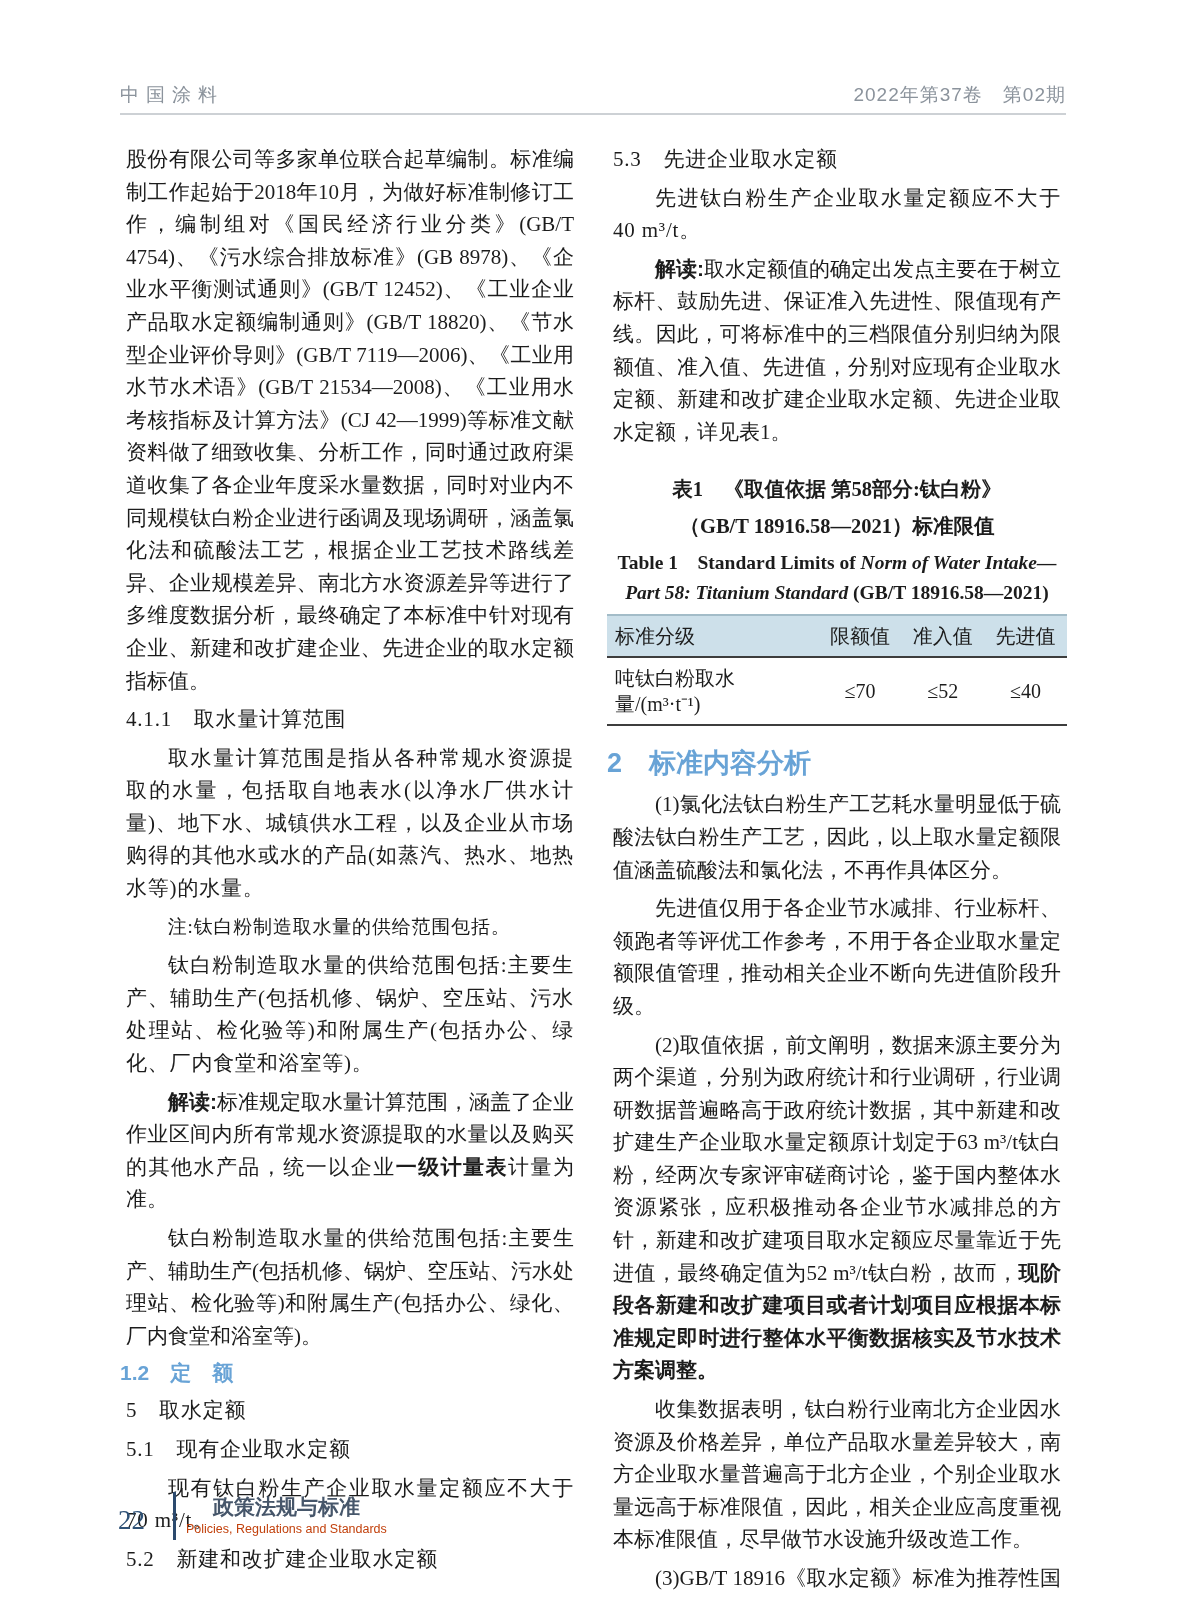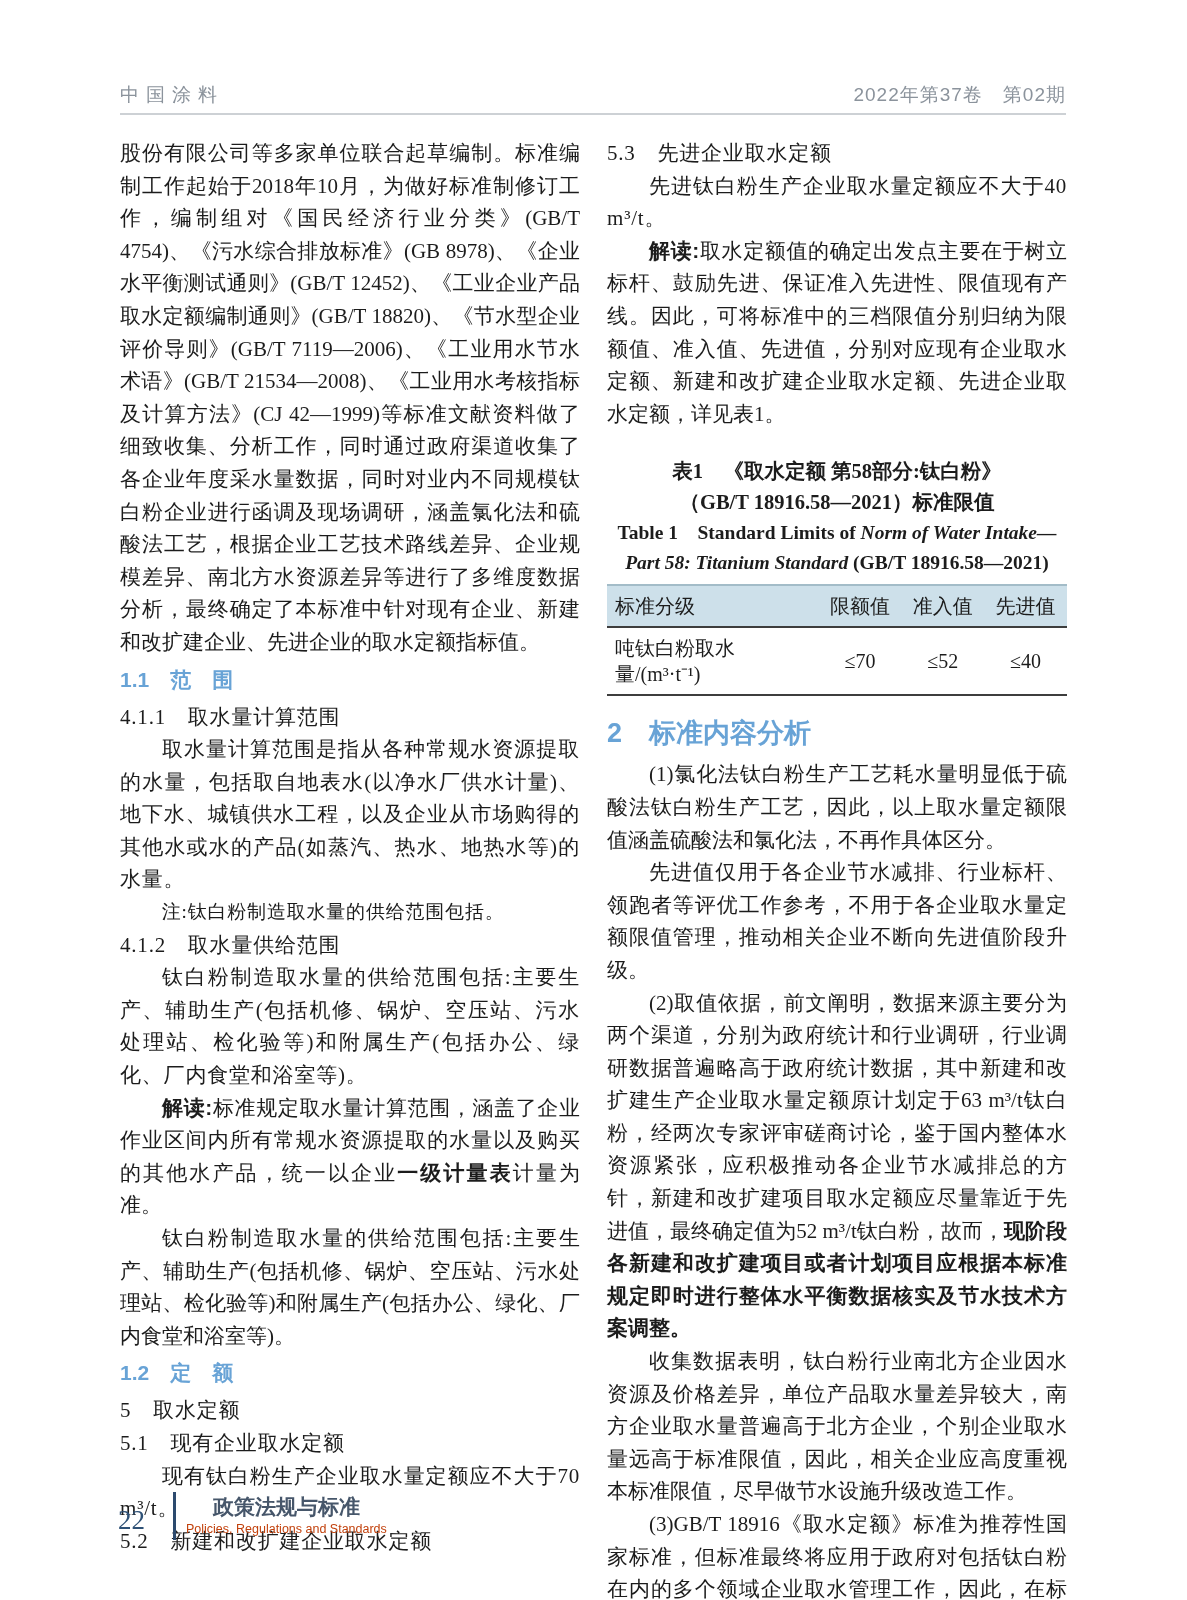--- a/index.html
+++ b/index.html
@@ -24,21 +24,21 @@
   .header-rule{
     position:absolute;left:120px;right:121px;top:113px;
     height:2px;background:#cdd1d5;
   }
   
   .columns{
     position:absolute;left:120px;top:137px;width:947px;
     display:flex;gap:27px;
   }
   .col{width:460px;font-size:21px;line-height:32.6px;text-align:justify;}
-  .col p{margin:0;}
+  .col p{margin:6px;}
   .indent{text-indent:2em;}
   .kai{letter-spacing:0.8px;}
   .note{font-size:19px;text-indent:2.2em;}
   .subhead{text-indent:0;white-space:pre-wrap;}
   .hei{font-family:"Liberation Sans", sans-serif;font-weight:bold;}
   h1.sec{
     font-family:"Liberation Sans", sans-serif;
     color:#68a3d6;font-size:27px;font-weight:bold;
     margin:16px 0 8px;line-height:34px;text-align:left;
   }
@@ -107,27 +107,25 @@
     <span class="journal">中国涂料</span>
     <span class="issue">2022年第37卷　第02期</span>
   </div>
   <div class="header-rule"></div>
 
   <div class="columns">
 
     <div class="col">
       <p>股份有限公司等多家单位联合起草编制。标准编制工作起始于2018年10月，为做好标准制修订工作，编制组对《国民经济行业分类》(GB/T 4754)、《污水综合排放标准》(GB 8978)、《企业水平衡测试通则》(GB/T 12452)、《工业企业产品取水定额编制通则》(GB/T 18820)、《节水型企业评价导则》(GB/T 7119—2006)、《工业用水节水术语》(GB/T 21534—2008)、《工业用水考核指标及计算方法》(CJ 42—1999)等标准文献资料做了细致收集、分析工作，同时通过政府渠道收集了各企业年度采水量数据，同时对业内不同规模钛白粉企业进行函调及现场调研，涵盖氯化法和硫酸法工艺，根据企业工艺技术路线差异、企业规模差异、南北方水资源差异等进行了多维度数据分析，最终确定了本标准中针对现有企业、新建和改扩建企业、先进企业的取水定额指标值。</p>
 
-      <h2 class="sec">1.1　范　围</h2>
 
       <p class="subhead kai">4.1.1　取水量计算范围</p>
       <p class="indent kai">取水量计算范围是指从各种常规水资源提取的水量，包括取自地表水(以净水厂供水计量)、地下水、城镇供水工程，以及企业从市场购得的其他水或水的产品(如蒸汽、热水、地热水等)的水量。</p>
       <p class="note kai">注:钛白粉制造取水量的供给范围包括。</p>
 
-      <p class="subhead kai">4.1.2　取水量供给范围</p>
       <p class="indent kai">钛白粉制造取水量的供给范围包括:主要生产、辅助生产(包括机修、锅炉、空压站、污水处理站、检化验等)和附属生产(包括办公、绿化、厂内食堂和浴室等)。</p>
 
       <p class="indent"><span class="hei">解读:</span><span>标准规定取水量计算范围，涵盖了企业作业区间内所有常规水资源提取的水量以及购买的其他水产品，统一以企业</span><span class="hei">一级计量表</span><span>计量为准。</span></p>
 
       <p class="indent">钛白粉制造取水量的供给范围包括:主要生产、辅助生产(包括机修、锅炉、空压站、污水处理站、检化验等)和附属生产(包括办公、绿化、厂内食堂和浴室等)。</p>
 
       <h2 class="sec">1.2　定　额</h2>
 
       <p class="subhead kai">5　取水定额</p>
       <p class="subhead kai">5.1　现有企业取水定额</p>
@@ -136,21 +134,21 @@
 
     </div>
 
     <div class="col">
       <p class="subhead kai">5.3　先进企业取水定额</p>
       <p class="indent kai">先进钛白粉生产企业取水量定额应不大于40 m³/t。</p>
 
       <p class="indent"><span class="hei">解读:</span><span>取水定额值的确定出发点主要在于树立标杆、鼓励先进、保证准入先进性、限值现有产线。因此，可将标准中的三档限值分别归纳为限额值、准入值、先进值，分别对应现有企业取水定额、新建和改扩建企业取水定额、先进企业取水定额，详见表1。</span></p>
 
       <div class="caption-wrap">
-        <p class="tbl-caption-cn">表1　《取水定额 第58部分:钛白粉》</p>
+        <p class="tbl-caption-cn">表1　《取值依据 第58部分:钛白粉》</p>
         <p class="tbl-caption-cn">（GB/T 18916.58—2021）标准限值</p>
         <p class="tbl-caption-en"><span>Table 1　Standard Limits of </span><span class="ital">Norm of Water Intake—Part</span> <span class="ital">58: Titanium Standard</span><span> (GB/T 18916.58—2021)</span></p>
       </div>
 
       <table class="limits">
         <thead>
           <tr>
             <th>标准分级</th>
             <th>限额值</th>
             <th>准入值</th>

